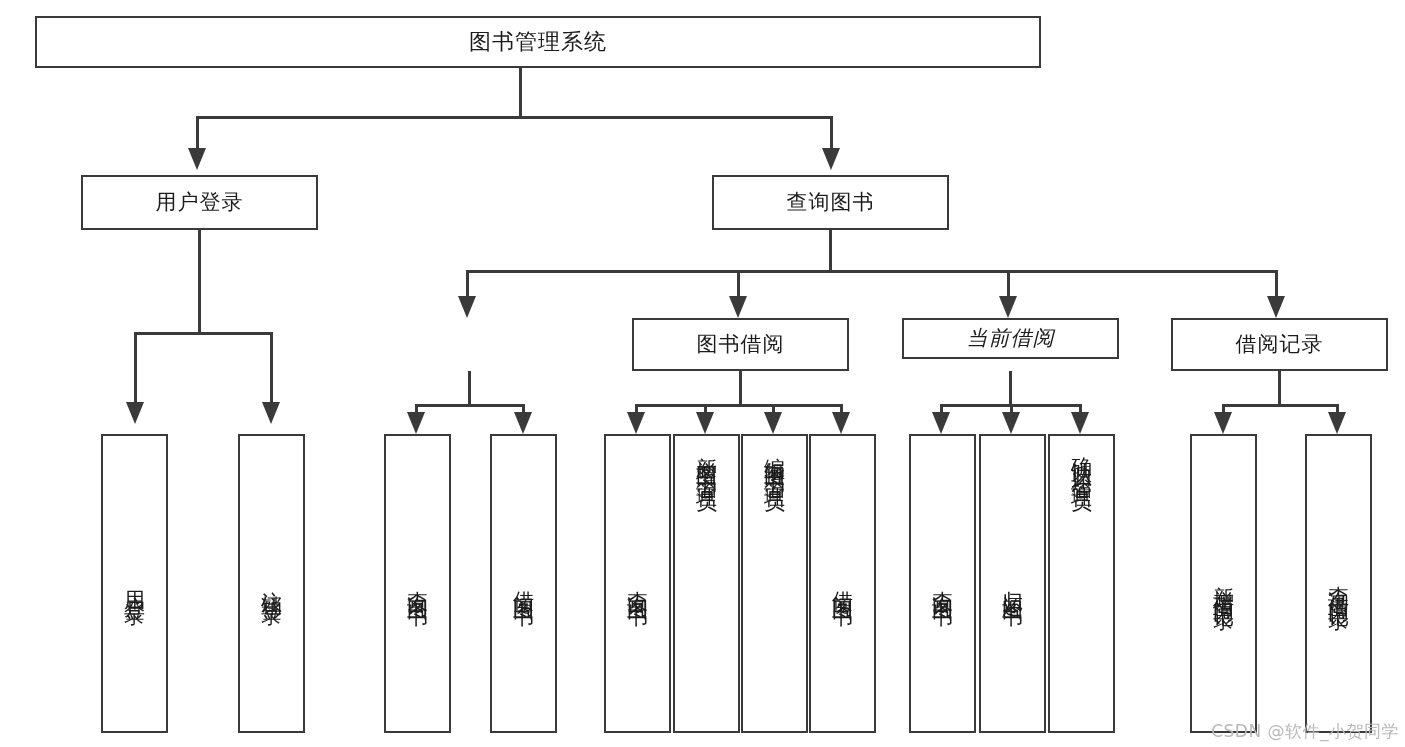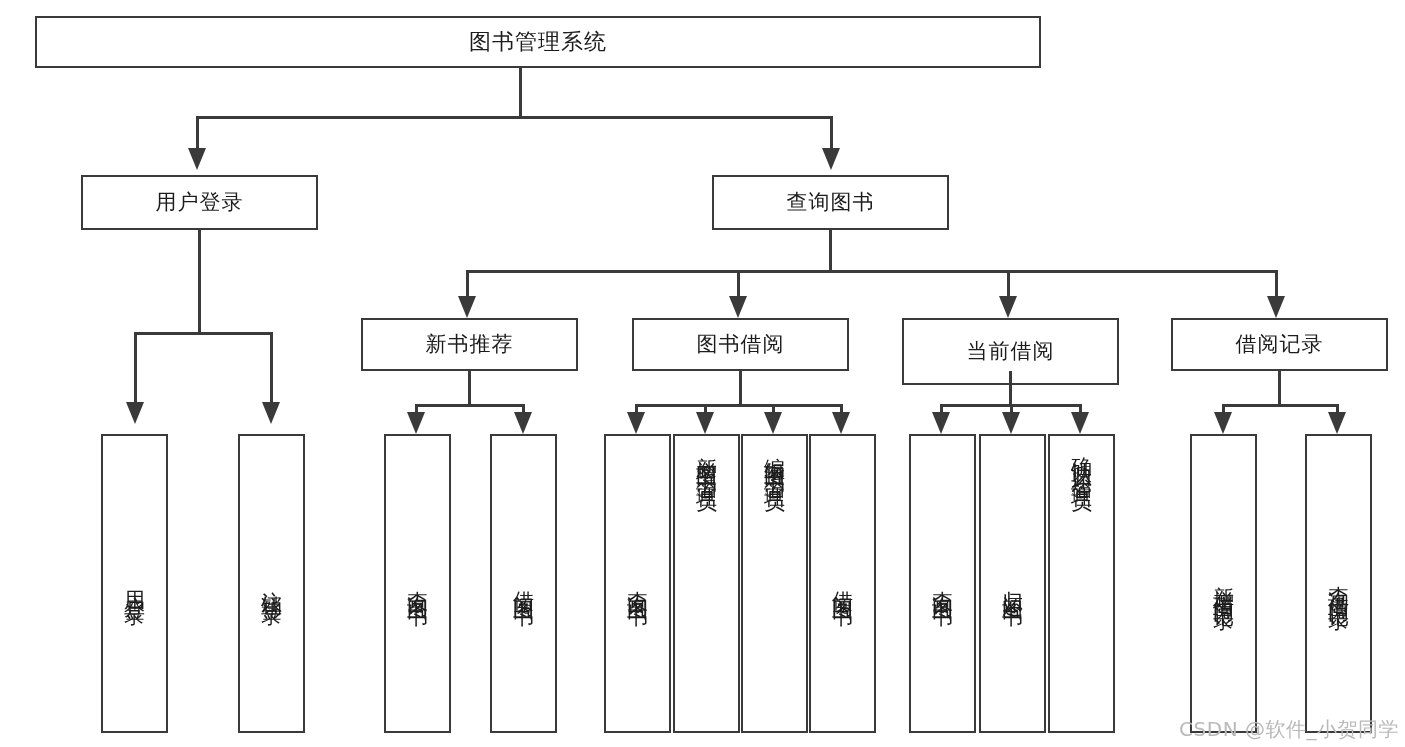--- a/index.html
+++ b/index.html
@@ -76,21 +76,21 @@
     border-left: 9px solid transparent;
     border-right: 9px solid transparent;
     border-top: 22px solid #3a3a3a;
   }
 
   
   #watermark {
     position: absolute;
     right: 6px;
     bottom: 4px;
-    font-size: 20px;
+    font-size: 17px;
     color: #b9b9b9;
     white-space: nowrap;
     letter-spacing: 0.5px;
   }
 </style>
 </head>
 <body>
 
 <div id="canvas">
 
@@ -131,29 +131,26 @@
 
   <div class="line vline" style="left:737px; top:270px; width:3px; height:28px;"></div>
   <div class="arrow" style="left:729px; top:296px;"></div>
 
   <div class="line vline" style="left:1007px; top:270px; width:3px; height:28px;"></div>
   <div class="arrow" style="left:999px; top:296px;"></div>
 
   <div class="line vline" style="left:1275px; top:270px; width:3px; height:28px;"></div>
   <div class="arrow" style="left:1267px; top:296px;"></div>
 
-  <div class="node horiz" style="left:361px; top:318px; width:217px; height:53px;">
-    <span>新书推荐</span>
-  </div>
 
   <div class="node horiz" style="left:632px; top:318px; width:217px; height:53px;">
     <span>图书借阅</span>
   </div>
 
-  <div class="node horiz" style="left:902px; top:318px; width:217px; height:67px;">
+  <div class="node horiz" style="left:902px; top:318px; width:217px; height:41px;font-style:italic;">
     <span>当前借阅</span>
   </div>
 
   <div class="node horiz" style="left:1171px; top:318px; width:217px; height:53px;">
     <span>借阅记录</span>
   </div>
 
   <div class="line vline" style="left:468px; top:371px; width:3px; height:36px;"></div>
   <div class="line hline" style="left:415px; top:404px; width:110px; height:3px;"></div>
   <div class="line vline" style="left:415px; top:404px; width:3px; height:12px;"></div>

